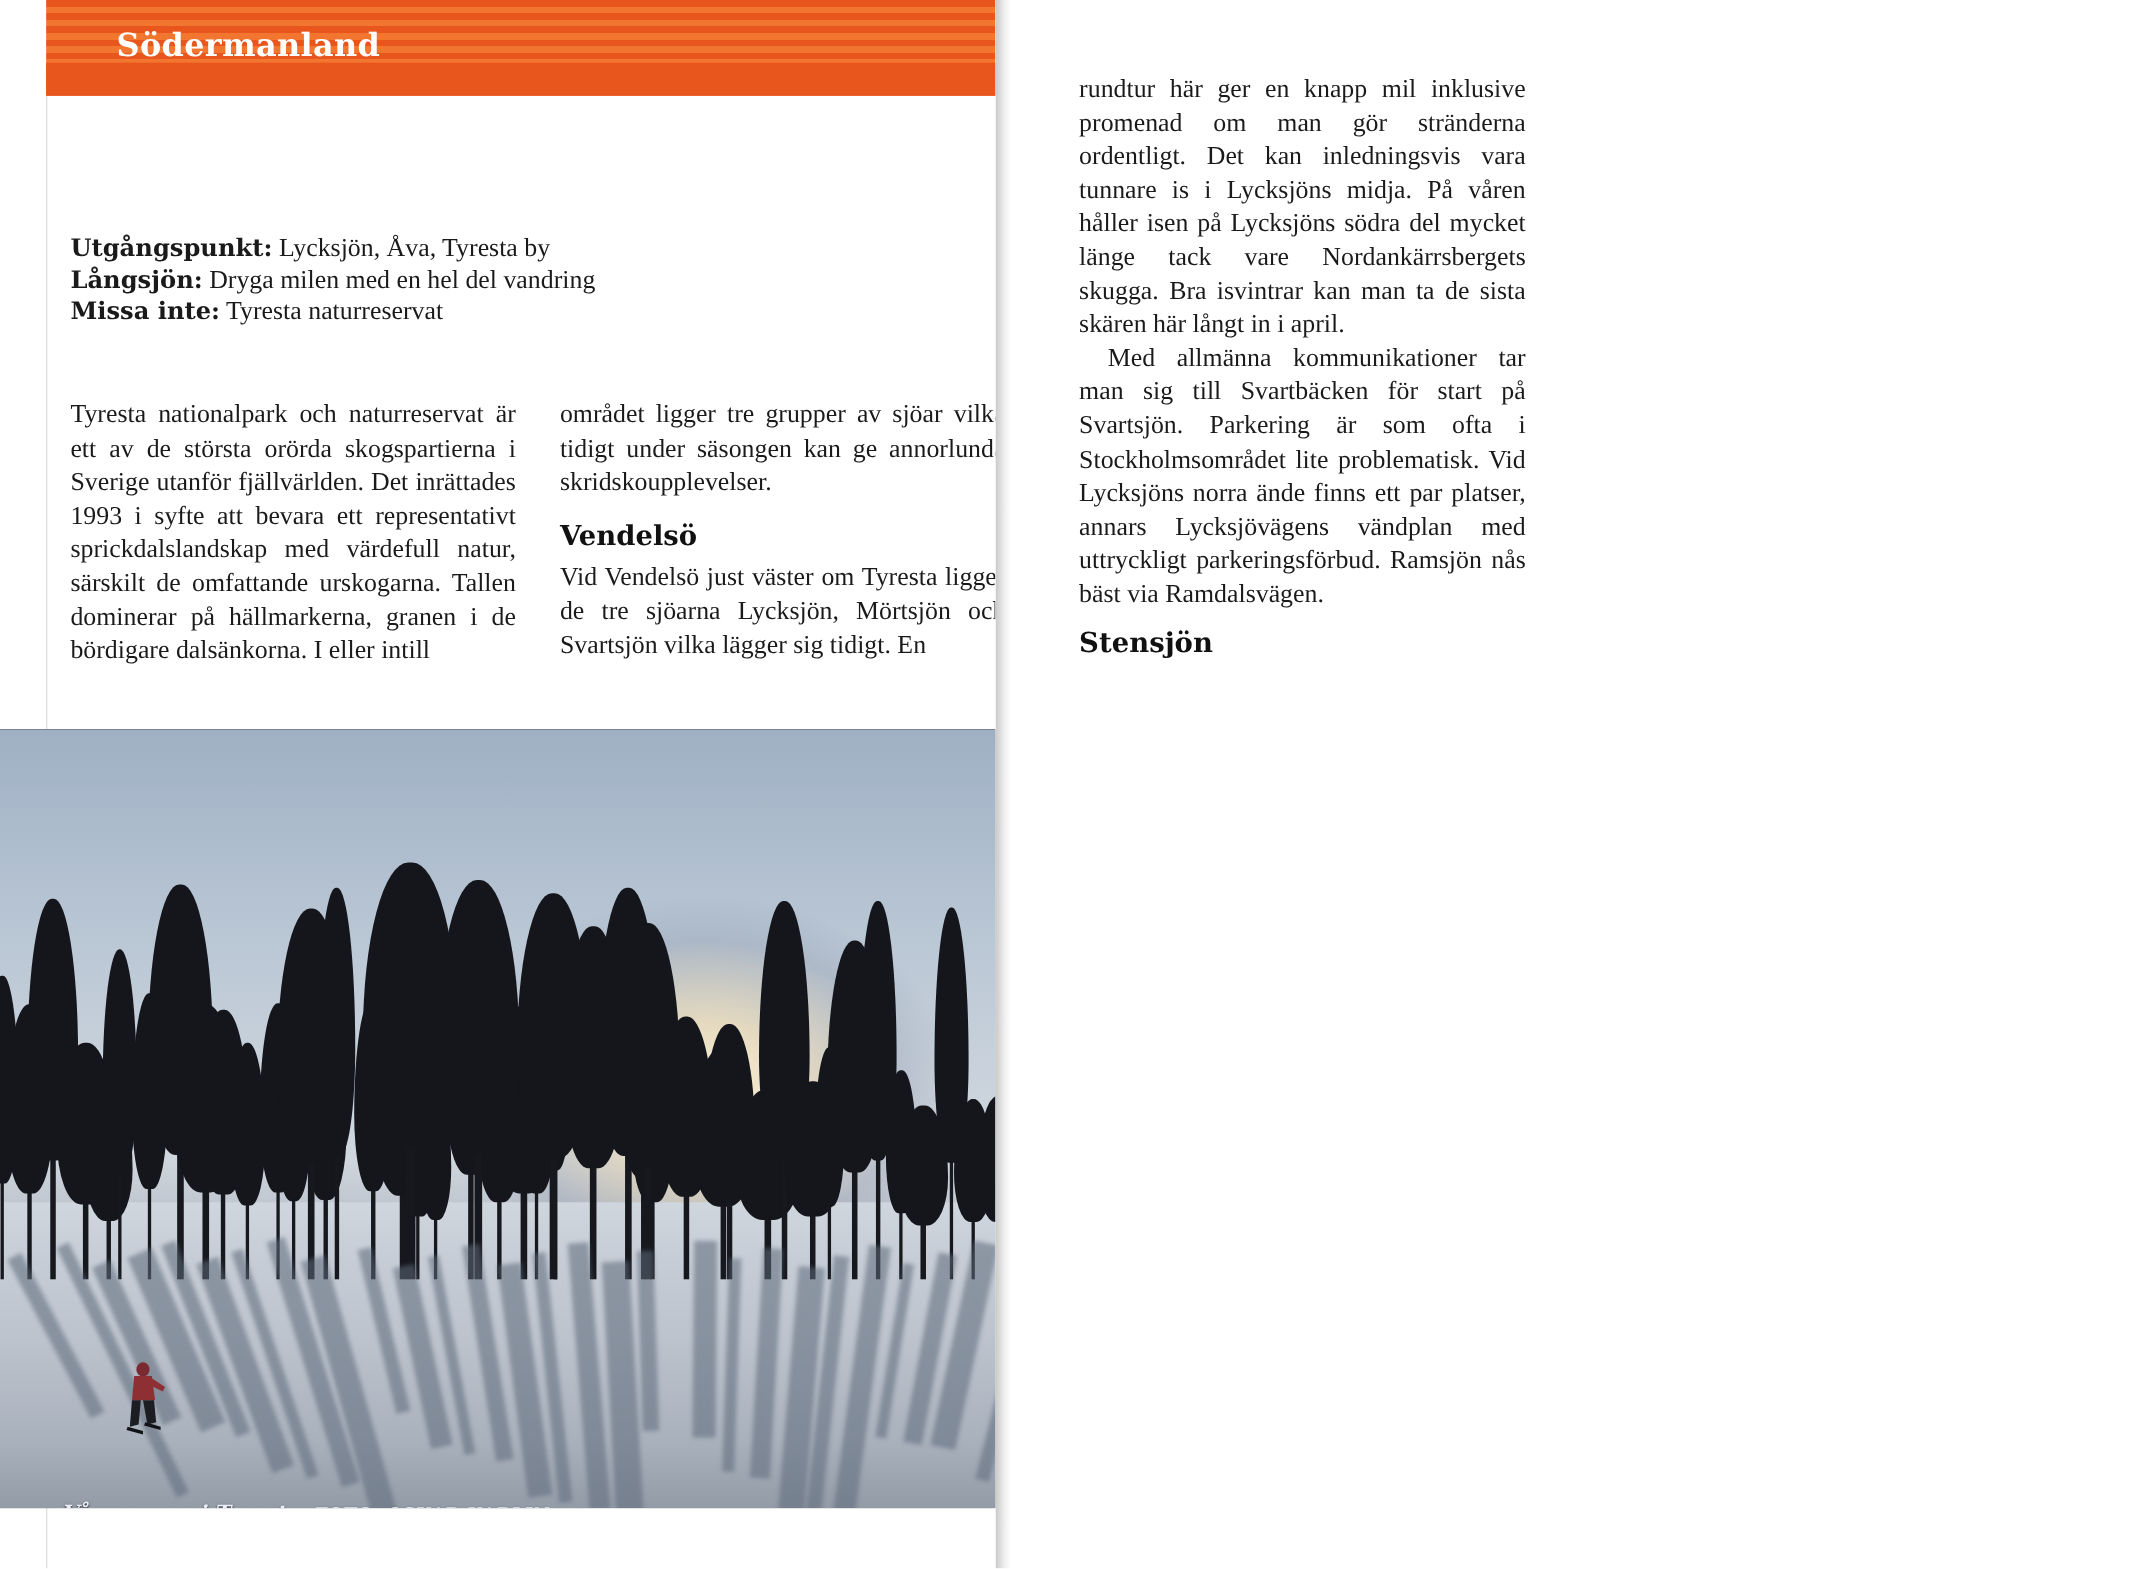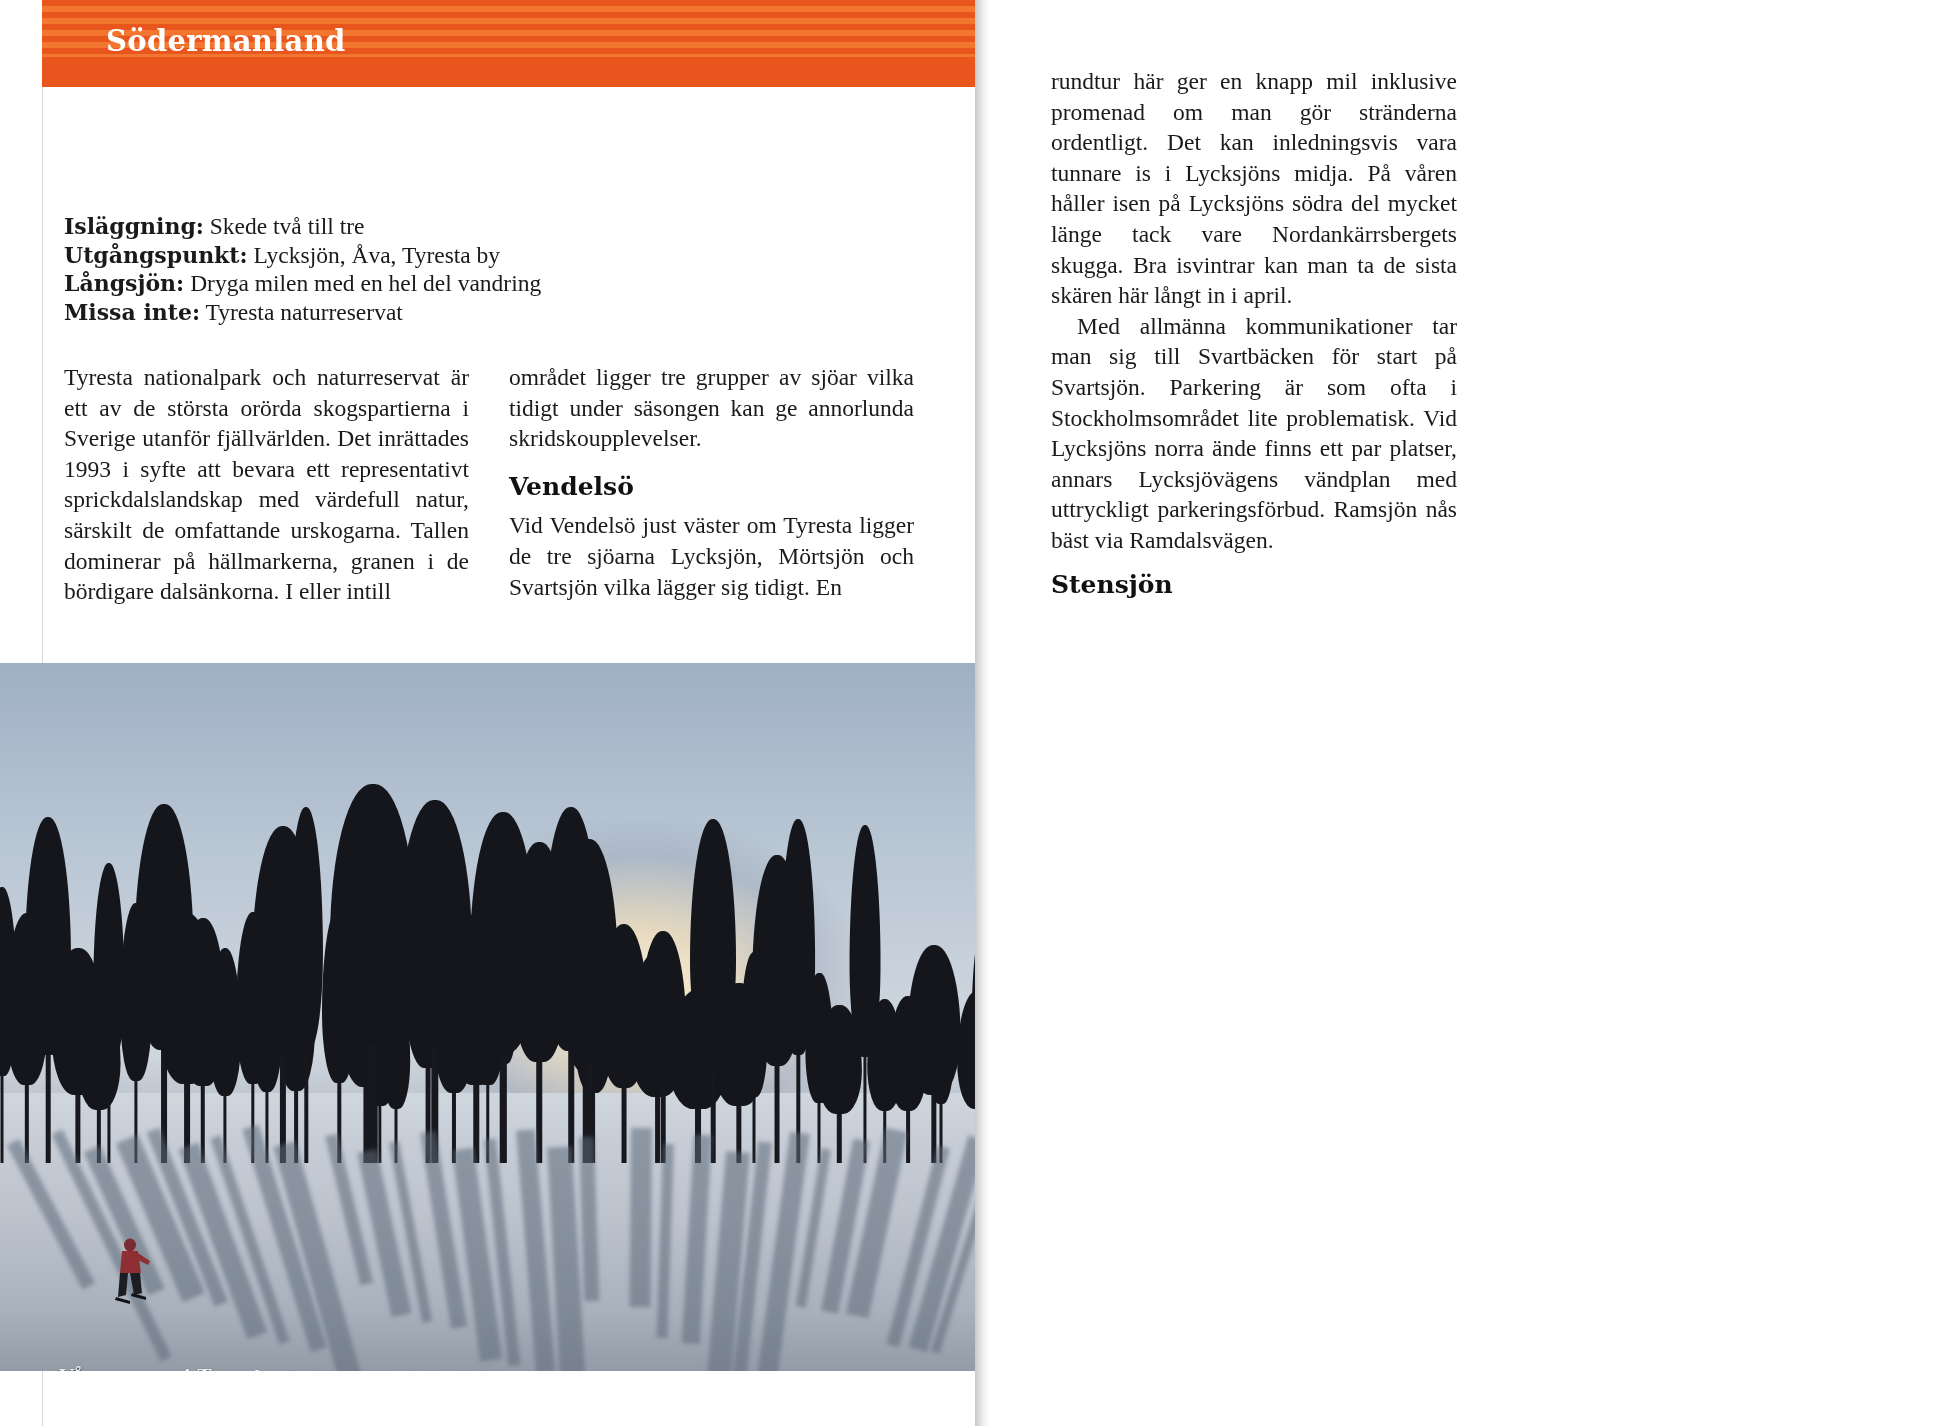--- a/index.html
+++ b/index.html
@@ -5,21 +5,21 @@
   html,body{margin:0;padding:0;}
   body{
     width:1950px;height:1426px;
     background:#ffffff;
     font-family:"Liberation Serif",serif;
     overflow:hidden;
   }
   .spread{position:relative;width:1950px;height:1426px;display:flex;}
 
   
-  .page-left{position:relative;width:975px;height:1426px;background:#ffffff;overflow:hidden;}
+  .page-left{position:relative;width:905px;height:1426px;background:#ffffff;overflow:hidden;}
   .edge-left{position:absolute;left:0;top:0;width:42px;height:1426px;background:#ffffff;
              border-right:1px solid #d9d9d9;}
   .band{position:absolute;left:42px;top:0;width:933px;height:87px;
         background:
           repeating-linear-gradient(to bottom,
             #e8551d 0px,#e8551d 6px,
             #f2762f 6px,#f2762f 12px);
   }
   .band:after{content:"";position:absolute;left:0;right:0;bottom:0;height:30px;background:#e8551d;}
   .band-title{position:absolute;left:64px;top:24px;z-index:3;color:#ffffff;
@@ -74,24 +74,20 @@
 
   <div class="page-left">
     <div class="edge-left"></div>
 
     <div class="band">
       <div class="band-title">Södermanland</div>
     </div>
 
 
     <div class="facts">
-      <div>
-        <b>Isläggning:</b>
-        <span>Skede två till tre</span>
-      </div>
       <div>
         <b>Utgångspunkt:</b>
         <span>Lycksjön, Åva, Tyresta by</span>
       </div>
       <div>
         <b>Långsjön:</b>
         <span>Dryga milen med en hel del vandring</span>
       </div>
       <div>
         <b>Missa inte:</b>

